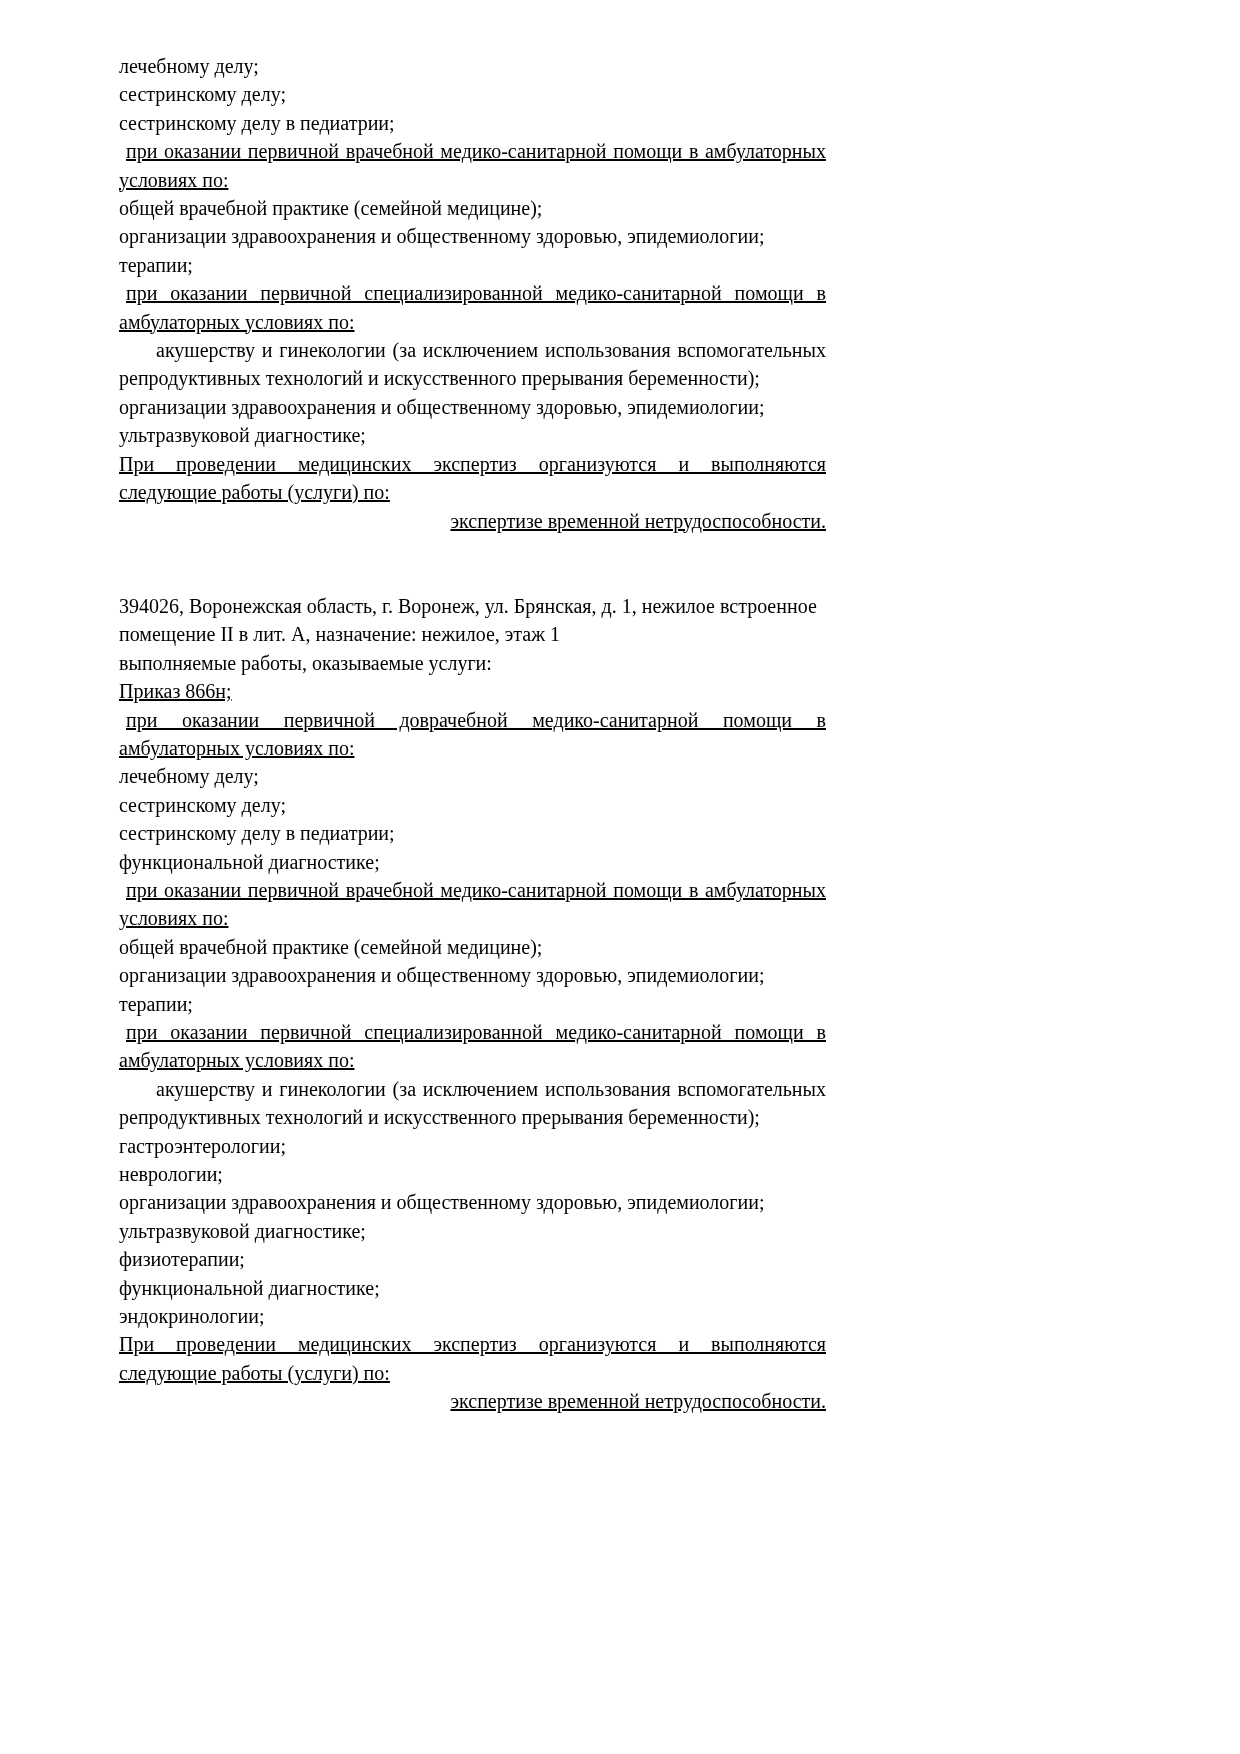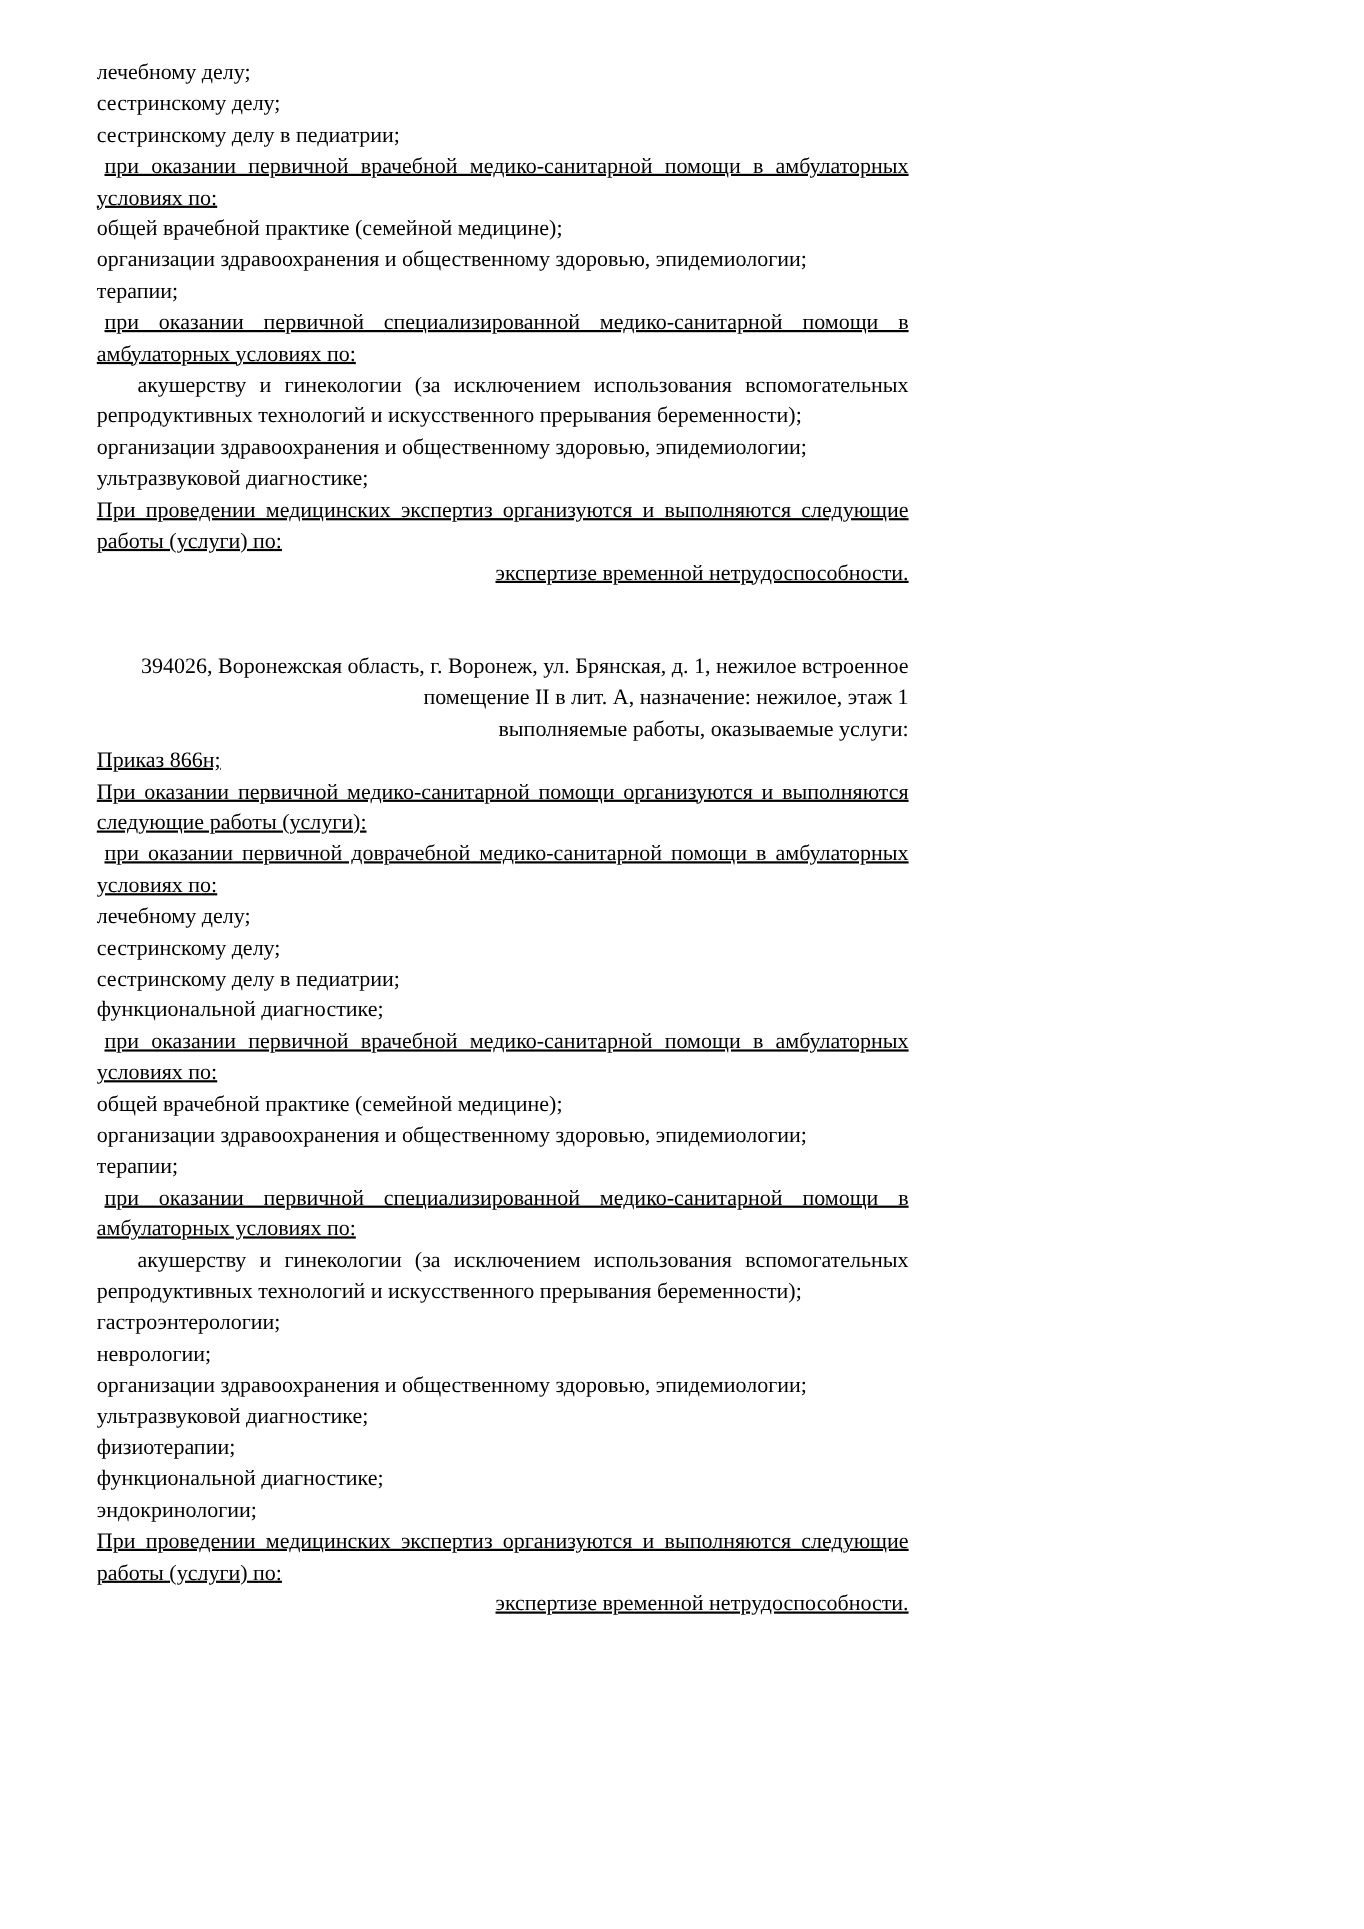--- a/index.html
+++ b/index.html
@@ -6,32 +6,32 @@
     margin: 0;
     padding: 0;
     background: #ffffff;
   }
   .page {
     position: relative;
     width: 1009px;
     min-height: 1754px;
     box-sizing: border-box;
     background: #ffffff;
-    padding: 52px 183px 60px 88px;
+    padding: 52px 183px 60px 119px;
     font-family: "Liberation Serif", "DejaVu Serif", serif;
     font-size: 20px;
     line-height: 28.4px;
     color: #000000;
   }
   p.line {
     margin: 0;
     padding: 0;
   }
   
-  .l0 { margin-left: 0; text-align: right; }
+  .l0 { margin-left: 0; }
   .l1 { margin-left: 17px; text-decoration: underline; }
   .l2 { margin-left: 37px; }
   
   .ind { text-indent: 7px; text-align: right; }
   .hang { margin-left: 0; text-indent: 37px; }
   
   .j { text-align: justify; text-align-last: left; }
   
   .section-gap { height: 57px; }
 </style>
@@ -56,21 +56,20 @@
     <p class="line l1 ind">экспертизе временной нетрудоспособности.</p>
   </div>
 
   <div class="section-gap"></div>
 
   <div>
     <p class="line l0">394026, Воронежская область, г. Воронеж, ул. Брянская, д. 1, нежилое встроенное помещение II в лит. А, назначение: нежилое, этаж 1</p>
     <p class="line l0">выполняемые работы, оказываемые услуги:</p>
 
     <p class="line l1">Приказ 866н;</p>
-    <p class="line l1 j">При оказании первичной медико-санитарной помощи организуются и выполняются следующие работы (услуги):</p>
     <p class="line l1 ind j">при оказании первичной доврачебной медико-санитарной помощи в амбулаторных условиях по:</p>
     <p class="line l2">лечебному делу;</p>
     <p class="line l2">сестринскому делу;</p>
     <p class="line l2">сестринскому делу в педиатрии;</p>
     <p class="line l2">функциональной диагностике;</p>
     <p class="line l1 ind j">при оказании первичной врачебной медико-санитарной помощи в амбулаторных условиях по:</p>
     <p class="line l2">общей врачебной практике (семейной медицине);</p>
     <p class="line l2">организации здравоохранения и общественному здоровью, эпидемиологии;</p>
     <p class="line l2">терапии;</p>
     <p class="line l1 ind j">при оказании первичной специализированной медико-санитарной помощи в амбулаторных условиях по:</p>

